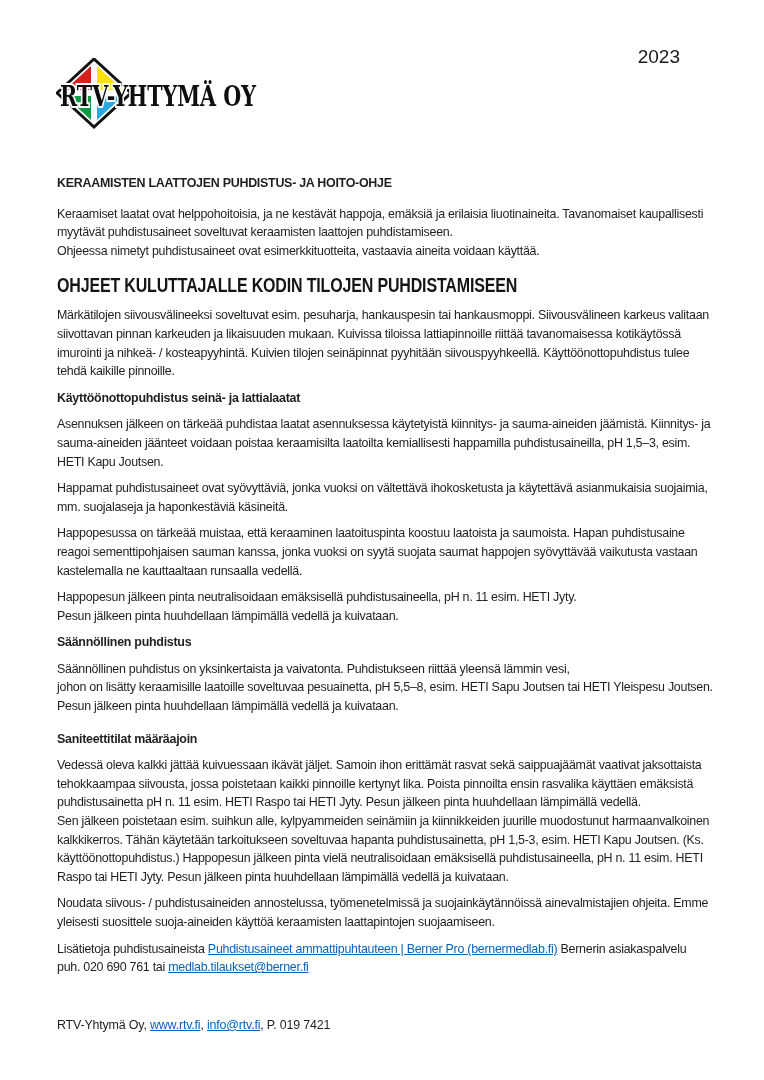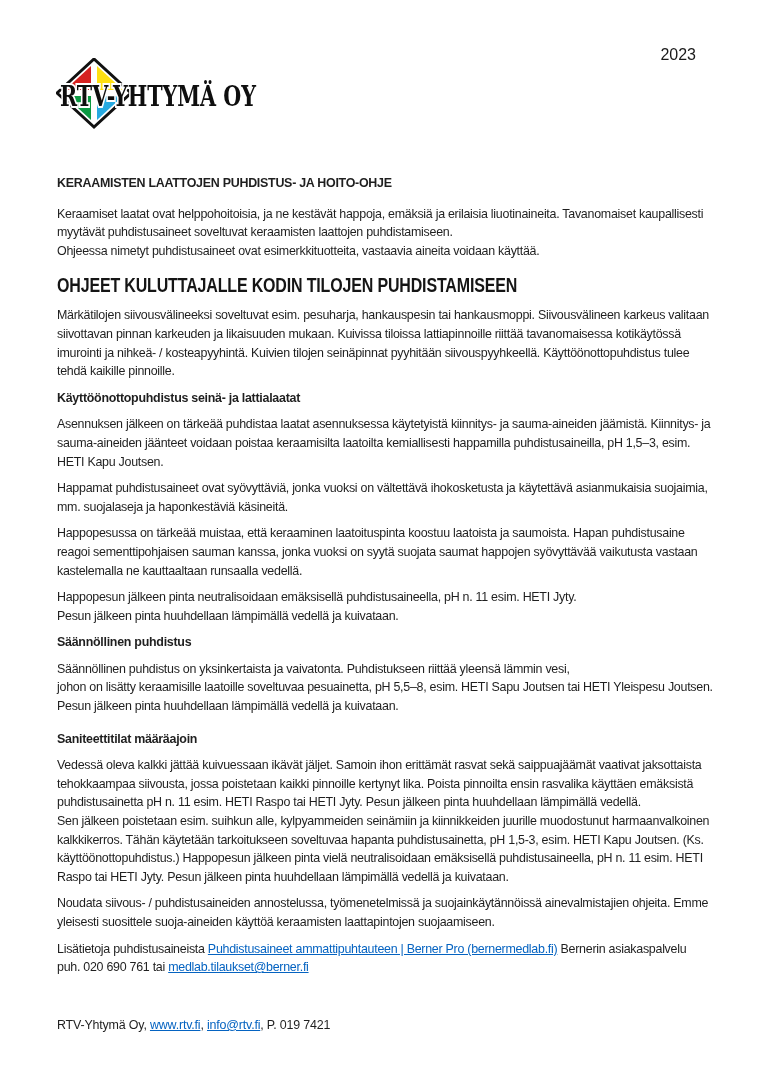--- a/index.html
+++ b/index.html
@@ -1,21 +1,21 @@
 <!DOCTYPE html>
 <html><head>
 <meta charset="utf-8">
 <style>
   html,body{margin:0;padding:0;background:#ffffff;}
   .page{
     position:relative;width:764px;height:1080px;background:#ffffff;
     font-family:"Liberation Sans",sans-serif;color:#1f1f1f;overflow:hidden;
   }
   .year{
-    position:absolute;top:46px;right:68px;font-size:16px;color:#1a1a1a;
+    position:absolute;top:46px;right:84px;font-size:19px;color:#1a1a1a;
   }
   .logo-svg{position:absolute;left:56px;top:58px;}
   .logo-text{
     font-family:"DejaVu Serif","Liberation Serif",serif;
     font-weight:bold;font-size:27px;fill:#0e0e0e;
     stroke:#ffffff;stroke-width:4;paint-order:stroke;
   }
   .main{
     position:absolute;left:57px;top:174px;width:700px;
     transform:scaleX(0.93);transform-origin:left top;

